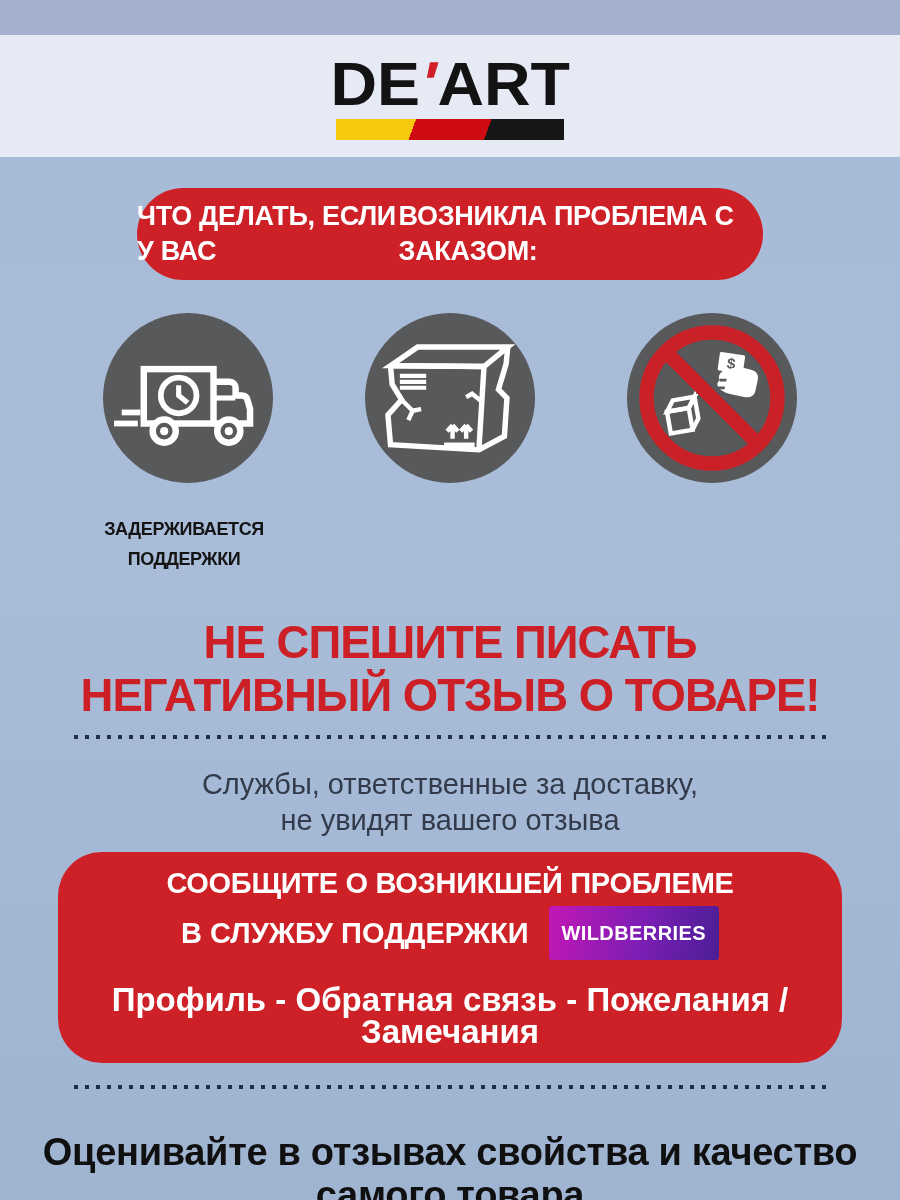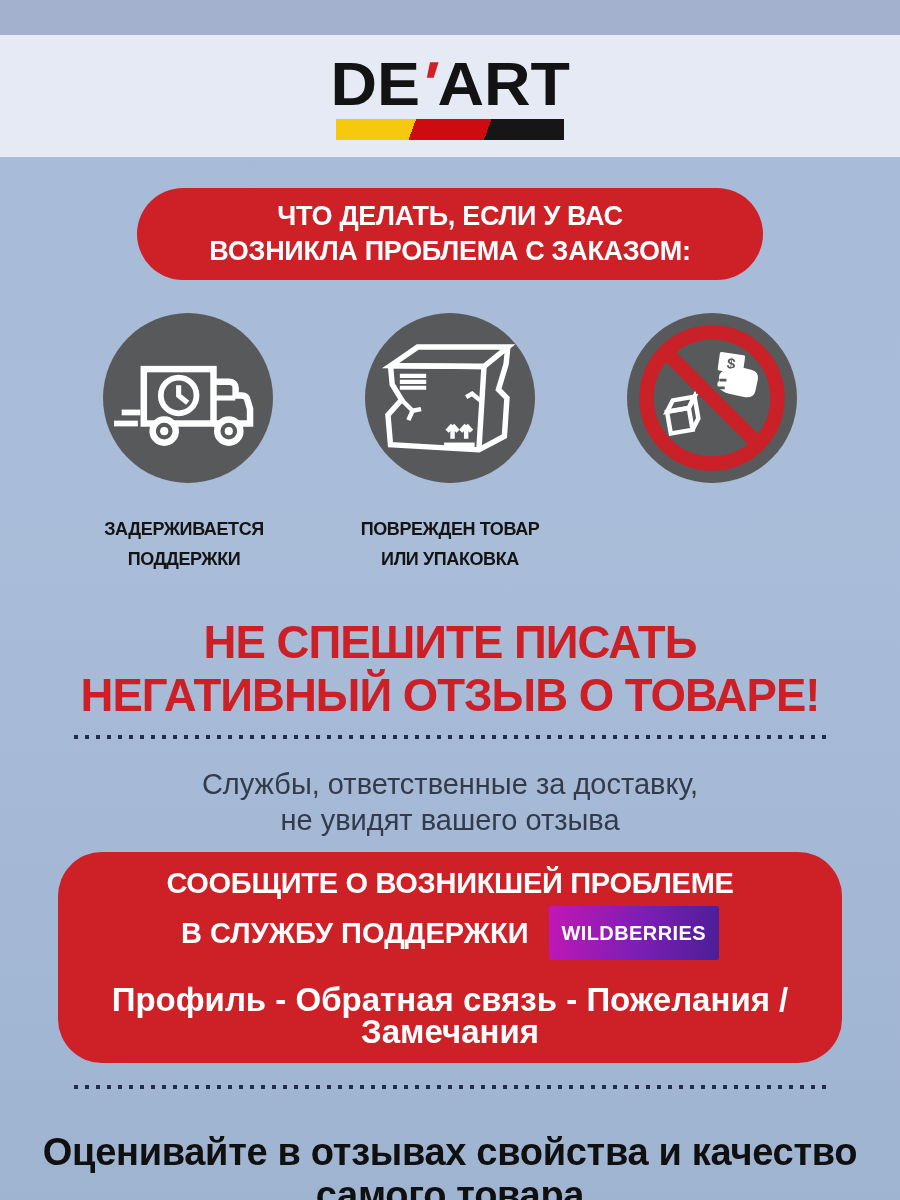--- a/index.html
+++ b/index.html
@@ -11,21 +11,21 @@
   .top-strip{height:35px;background:#a3b1ce;}
   .logo-band{height:122px;background:#e6eaf4;display:flex;flex-direction:column;
              align-items:center;justify-content:center;}
   .logo-text{font-size:62px;font-weight:bold;color:#131313;letter-spacing:0px;
              line-height:1;transform:scaleX(1.04);}
   .logo-text .apos{color:#d01f26;display:inline-block;transform:skewX(-14deg);
                    margin:0 1px;}
   .logo-stripe{width:228px;height:21px;margin-top:4px;}
   
   .pill{width:626px;height:92px;margin:31px auto 0;background:#ce2127;
-        border-radius:46px;display:flex;flex-direction:column;align-items:center;
+        border-radius:46px;display:flex;align-items:center;
         justify-content:center;}
   .pill div{color:#fff;font-weight:bold;font-size:27px;line-height:35px;
             letter-spacing:-0.3px;}
   
   .icons{width:694px;margin:33px auto 0;display:flex;justify-content:space-between;}
   .circle{width:170px;height:170px;border-radius:50%;background:#58595b;}
   .circle svg{width:170px;height:170px;display:block;}
   
   .labels{width:790px;margin:31px auto 0;display:grid;
           grid-template-columns:1fr 1fr 1fr;column-gap:8px;}
@@ -127,24 +127,20 @@
         <line x1="22.8" y1="22.8" x2="77.2" y2="77.2" stroke="#c92127" stroke-width="8.5"></line>
       </svg>
     </div>
   </div>
 
   <div class="labels">
     <div class="label">
       <div>ЗАДЕРЖИВАЕТСЯ</div>
       <div>ПОДДЕРЖКИ</div>
     </div>
-    <div class="label">
-      <div>ПОВРЕЖДЕН ТОВАР</div>
-      <div>ИЛИ УПАКОВКА</div>
-    </div>
   </div>
 
   <div class="headline">
     <div>НЕ СПЕШИТЕ ПИСАТЬ</div>
     <div>НЕГАТИВНЫЙ ОТЗЫВ О ТОВАРЕ!</div>
   </div>
 
   <div class="dots"></div>
 
   <div class="note">

